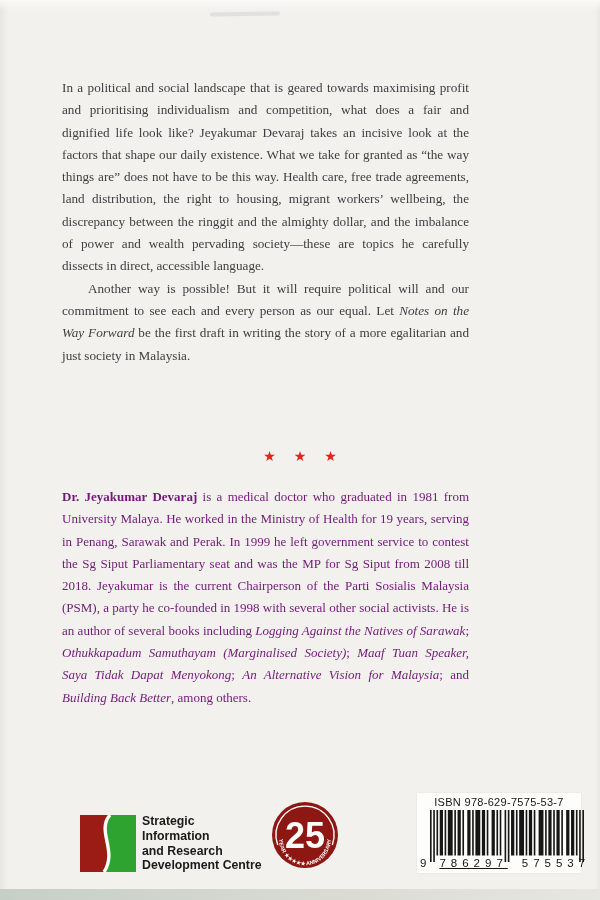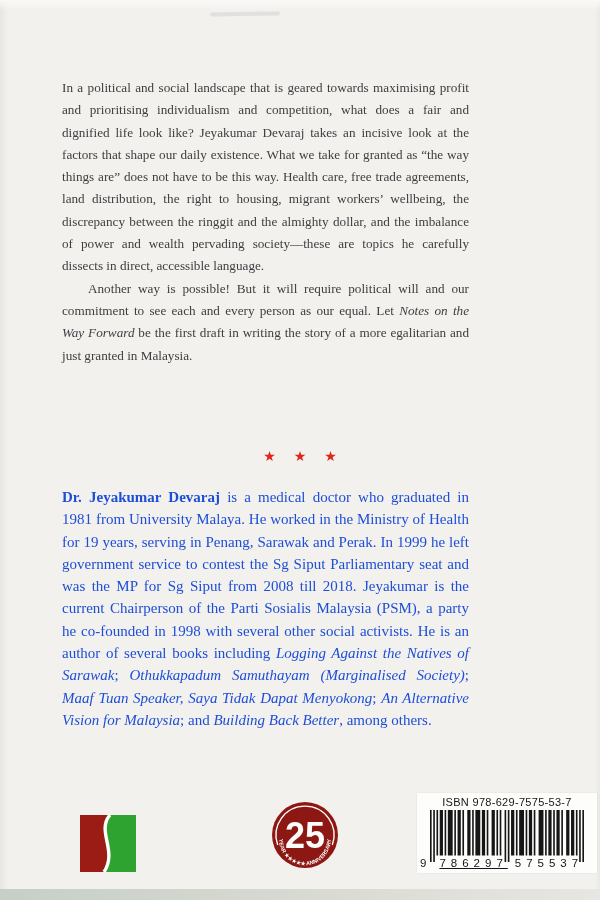--- a/index.html
+++ b/index.html
@@ -30,84 +30,90 @@
   .blurb p + p { text-indent: 26px; }
 
   .stars {
     position: absolute; top: 450px; left: 0; width: 600px;
     display: flex; justify-content: center; gap: 18px;
   }
   .star { color: #e1251b; font-size: 14px; line-height: 14px; }
 
   .bio {
     position: absolute; left: 62px; top: 486px; width: 407px;
-    font-size: 15px; line-height: 22.3px; color: #1d4ed8;
+    font-size: 13px; line-height: 22.3px; color: #701a75;
     text-align: justify;
   }
 
   .italic { font-style: italic; }
   .bold { font-weight: bold; }
 
   
   .logo-mark { position: absolute; left: 80px; top: 815px; }
   .publisher-name {
     position: absolute; left: 142px; top: 814px;
     font-family: "Liberation Sans", sans-serif;
     font-weight: bold; font-size: 12.3px; line-height: 14.8px; color: #1a1a1a;
     white-space: nowrap;
   }
   .badge { position: absolute; left: 271px; top: 801px; }
 
   .barcode-box {
-    position: absolute; left: 417px; top: 793px; width: 180px; height: 80px;
+    position: absolute; left: 417px; top: 793px; width: 164px; height: 80px;
     background: #fdfdfc; box-shadow: 0 0 2px rgba(0,0,0,0.08);
   }
   .isbn-label {
     font-family: "Liberation Sans", sans-serif;
     font-size: 11px; color: #161616; text-align: center;
     padding-top: 3px; letter-spacing: 0.3px;
   }
   .bars { position: absolute; left: 13px; top: 17px; }
   .barcode-digits {
     position: absolute; left: 0; bottom: 4px; width: 100%;
     font-family: "Liberation Sans", sans-serif;
     font-size: 11.5px; color: #161616; display: flex;
   }
   .bd-left  { margin-left: 3px; }
   .bd-mid   { margin-left: 13px; letter-spacing: 5px; text-decoration: underline; }
-  .bd-right { margin-left: 7px;  letter-spacing: 5px; }
+  .bd-right { margin-left: 14px;  letter-spacing: 5px; }
 </style>
 </head>
 <body>
 
 <div class="cover">
   <div class="edge-top"></div>
   <div class="smudge"></div>
 
   <div class="blurb">
     <p><span>In a political and social landscape that is geared towards maximising profit and prioritising individualism and competition, what does a fair and dignified life look like? Jeyakumar Devaraj takes an incisive look at the factors that shape our daily existence. What we take for granted as “the way things are” does not have to be this way. Health care, free trade agreements, land distribution, the right to housing, migrant workers’ wellbeing, the discrepancy between the ringgit and the almighty dollar, and the imbalance of power and wealth pervading society—these are topics he carefully dissects in direct, accessible language.</span></p>
-    <p><span>Another way is possible! But it will require political will and our commitment to see each and every person as our equal. Let </span><span class="italic">Notes on the Way Forward</span><span> be the first draft in writing the story of a more egalitarian and just granted in Malaysia.</span></p>
+    <p><span>Another way is possible! But it will require political will and our commitment to see each and every person as our equal. Let </span><span class="italic">Notes on the Way Forward</span><span> be the first draft in writing the story of a more egalitarian and just society in Malaysia.</span></p>
   </div>
 
   <div class="stars">
     <span class="star">★</span>
     <span class="star">★</span>
     <span class="star">★</span>
   </div>
 
   <div class="bio">
     <p><span class="bold">Dr. Jeyakumar Devaraj</span><span> is a medical doctor who graduated in 1981 from University Malaya. He worked in the Ministry of Health for 19 years, serving in Penang, Sarawak and Perak. In 1999 he left government service to contest the Sg Siput Parliamentary seat and was the MP for Sg Siput from 2008 till 2018. Jeyakumar is the current Chairperson of the Parti Sosialis Malaysia (PSM), a party he co-founded in 1998 with several other social activists. He is an author of several books including </span><span class="italic">Logging Against the Natives of Sarawak</span><span>; </span><span class="italic">Othukkapadum Samuthayam (Marginalised Society)</span><span>; </span><span class="italic">Maaf Tuan Speaker, Saya Tidak Dapat Menyokong</span><span>; </span><span class="italic">An Alternative Vision for Malaysia</span><span>; and </span><span class="italic">Building Back Better</span><span>, among others.</span></p>
   </div>
 
   <svg class="logo-mark" width="56" height="57" viewBox="0 0 56 57">
     <rect x="0" y="0" width="56" height="57" fill="#2fa32f"></rect>
     <path d="M0 0 L30 0 C16 16, 38 36, 24 57 L0 57 Z" fill="#9b1b15"></path>
     <path d="M30 0 C16 16, 38 36, 24 57" fill="none" stroke="#fdfdfc" stroke-width="3.4"></path>
   </svg>
 
+  <div class="publisher-name">
+    <div>Strategic</div>
+    <div>Information</div>
+    <div>and Research</div>
+    <div>Development Centre</div>
+  </div>
 
   <svg class="badge" width="68" height="68" viewBox="0 0 68 68">
     <circle cx="34" cy="34" r="33" fill="#8c1713"></circle>
     <path d="M 6.7 43.9 A 29 29 0 1 1 61.3 43.9" fill="none" stroke="#fdfdfc" stroke-width="1.4"></path>
     <text x="34" y="47" text-anchor="middle" fill="#fdfdfc" font-family="Liberation Sans, sans-serif" font-weight="bold" font-size="36">25</text>
     <path id="badge-arc" d="M 8.2 38.5 A 25.5 25.5 0 0 0 59.8 38.5" fill="none"></path>
     <text font-family="Liberation Sans, sans-serif" font-weight="bold" font-size="5.4" fill="#fdfdfc">
       <textPath href="#badge-arc" startOffset="50%" text-anchor="middle">YEAR ★★★★★ ANNIVERSARY</textPath>
     </text>
   </svg>

